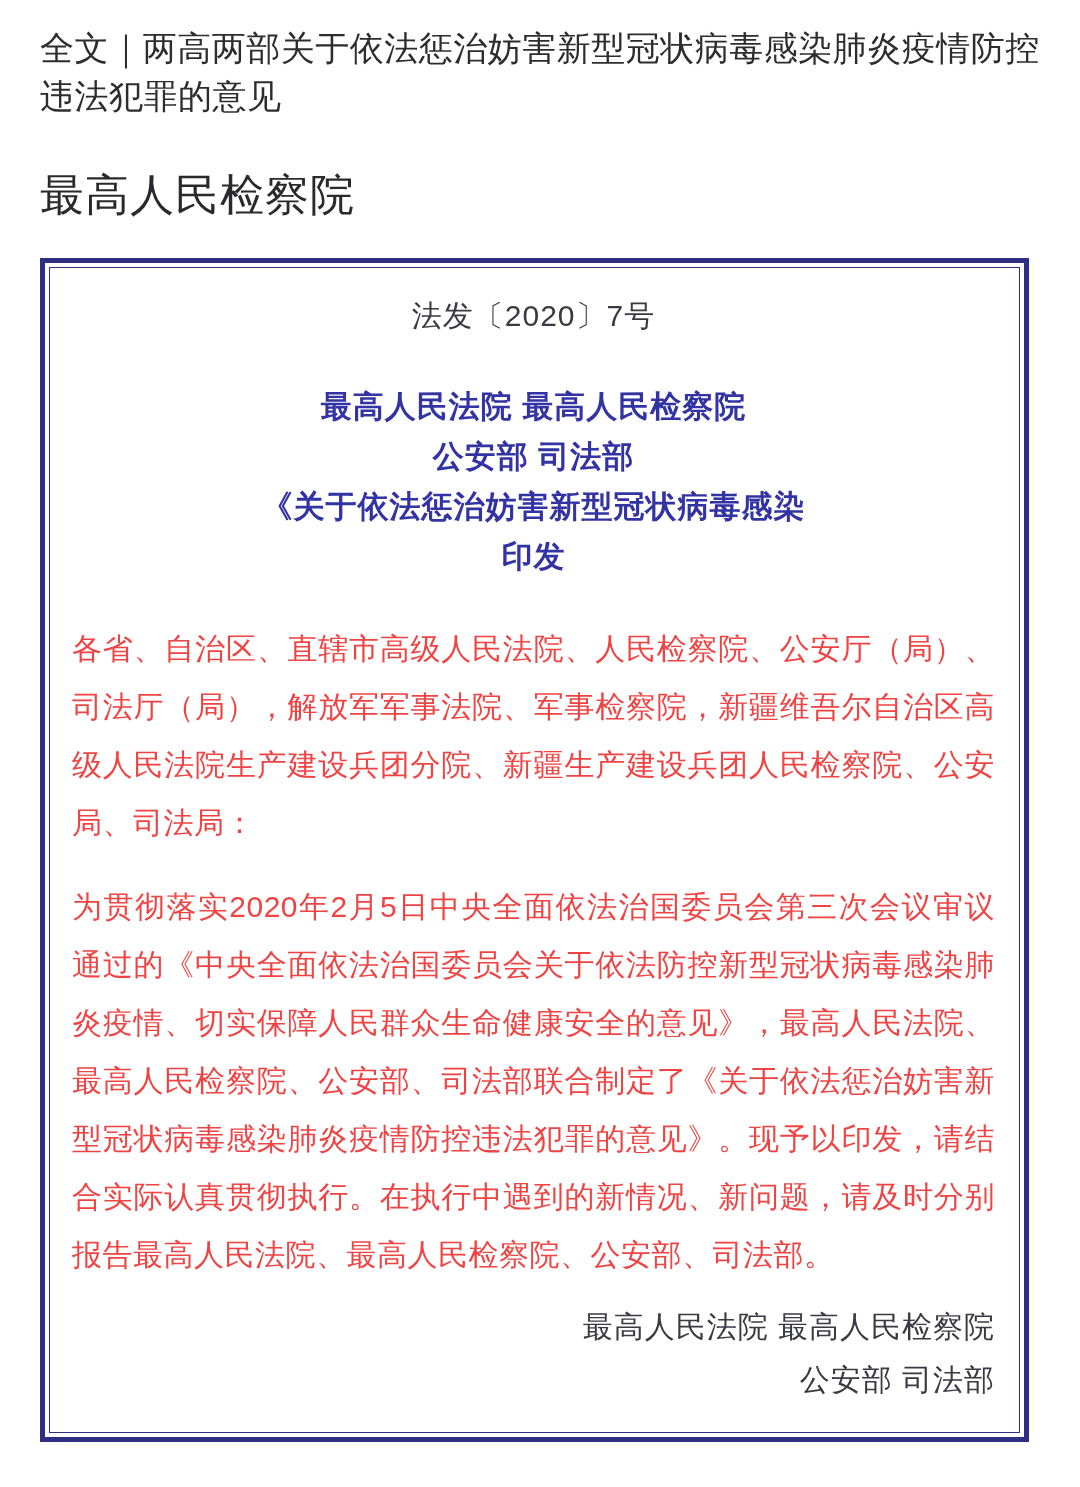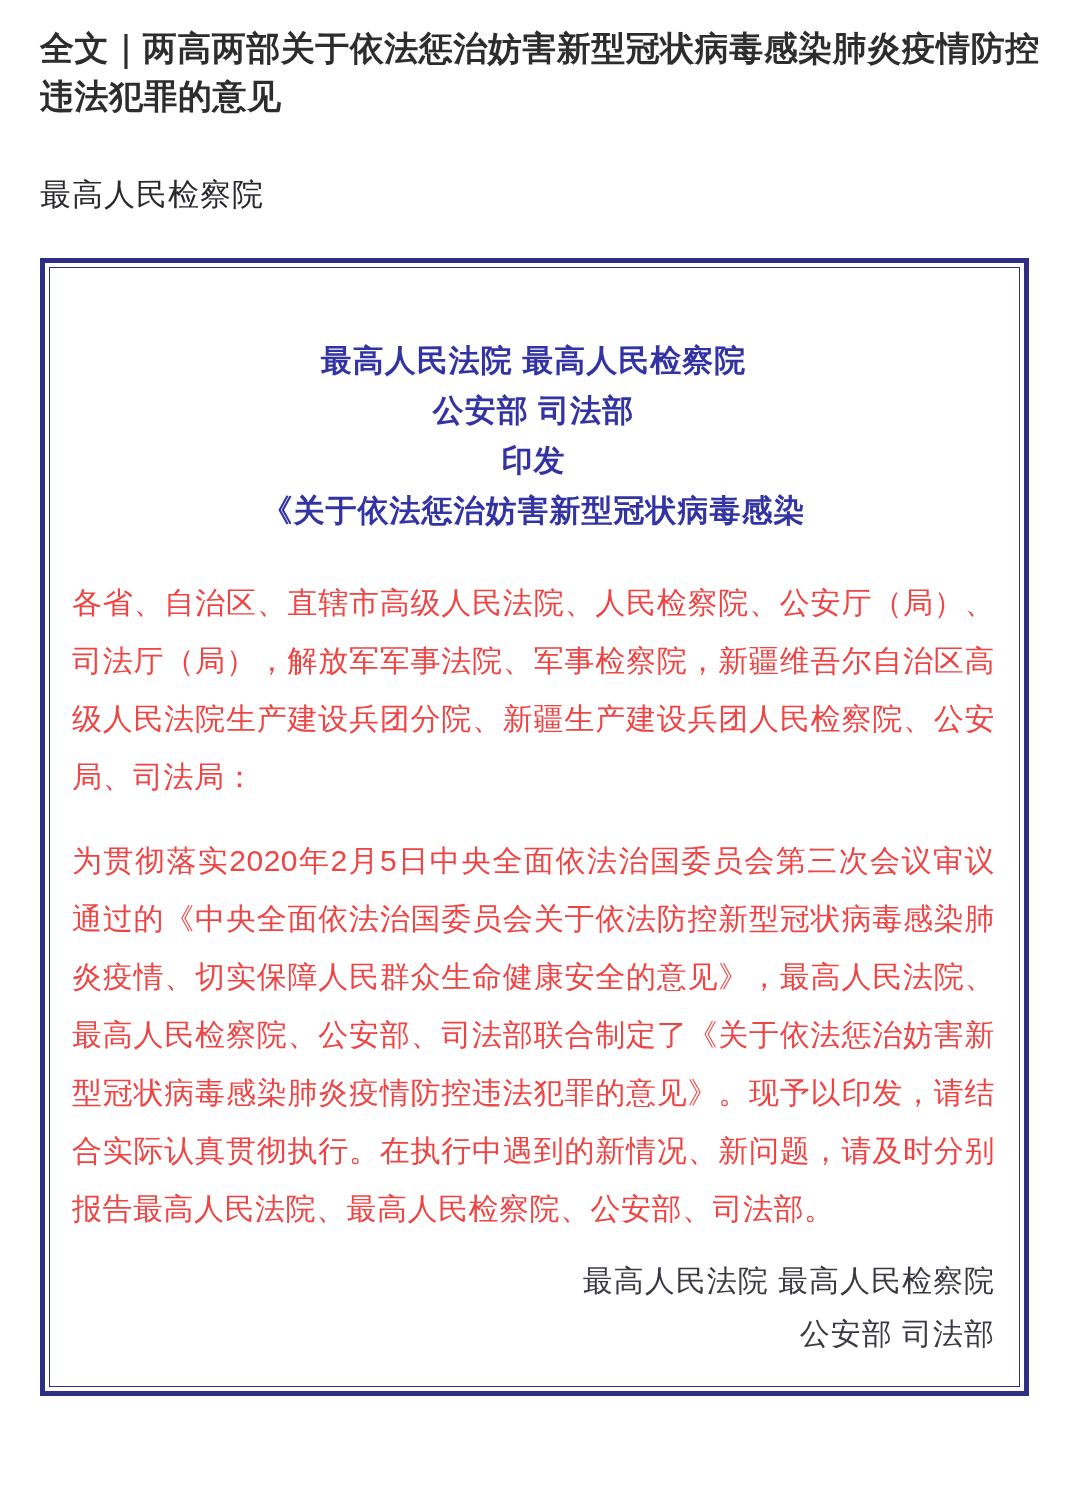--- a/index.html
+++ b/index.html
@@ -14,21 +14,21 @@
     height: 1487px;
     background: #ffffff;
     overflow: hidden;
     box-sizing: border-box;
     padding: 24px 40px 0 40px;
   }
   .article-title {
     margin: 0;
     width: 1000px;
     font-size: 34px;
-    font-weight: 700;
+    font-weight: 400;
     line-height: 48px;
     color: #2d2d2d;
     letter-spacing: 0.5px;
   }
   .meta-row {
     margin-top: 20px;
     display: flex;
     align-items: baseline;
     font-size: 28px;
     line-height: 34px;
@@ -36,21 +36,21 @@
   .meta-source {
     color: #576b95;
     cursor: pointer;
   }
   .meta-date {
     margin-left: 26px;
     color: #b4b4b4;
   }
   .section-heading {
     margin: 52px 0 0 0;
-    font-size: 31px;
+    font-size: 44px;
     font-weight: 400;
     line-height: 46px;
     color: #2a2a2e;
     letter-spacing: 1px;
   }
   .notice-box {
     margin-top: 40px;
     width: 989px;
     box-sizing: border-box;
     border: 5px solid #2e2e82;
@@ -113,26 +113,27 @@
 <div class="page">
 
   <h1 class="article-title">全文｜两高两部关于依法惩治妨害新型冠状病毒感染肺炎疫情防控违法犯罪的意见</h1>
 
 
   <h2 class="section-heading">最高人民检察院</h2>
 
   <div class="notice-box">
     <div class="notice-inner">
 
+      <div class="doc-number">法发〔2020〕7号</div>
 
       <div class="notice-header">
         <div class="notice-header-line">最高人民法院 最高人民检察院</div>
         <div class="notice-header-line">公安部 司法部</div>
+        <div class="notice-header-line">《关于依法惩治妨害新型冠状病毒感染</div>
         <div class="notice-header-line">印发</div>
-        <div class="notice-header-line">《关于依法惩治妨害新型冠状病毒感染</div>
       </div>
 
       <p class="body-para first">各省、自治区、直辖市高级人民法院、人民检察院、公安厅（局）、司法厅（局），解放军军事法院、军事检察院，新疆维吾尔自治区高级人民法院生产建设兵团分院、新疆生产建设兵团人民检察院、公安局、司法局：</p>
 
       <p class="body-para second">为贯彻落实2020年2月5日中央全面依法治国委员会第三次会议审议通过的《中央全面依法治国委员会关于依法防控新型冠状病毒感染肺炎疫情、切实保障人民群众生命健康安全的意见》，最高人民法院、最高人民检察院、公安部、司法部联合制定了《关于依法惩治妨害新型冠状病毒感染肺炎疫情防控违法犯罪的意见》。现予以印发，请结合实际认真贯彻执行。在执行中遇到的新情况、新问题，请及时分别报告最高人民法院、最高人民检察院、公安部、司法部。</p>
 
       <div class="signature-block">
         <div class="signature-line">最高人民法院 最高人民检察院</div>
         <div class="signature-line">公安部 司法部</div>
 

